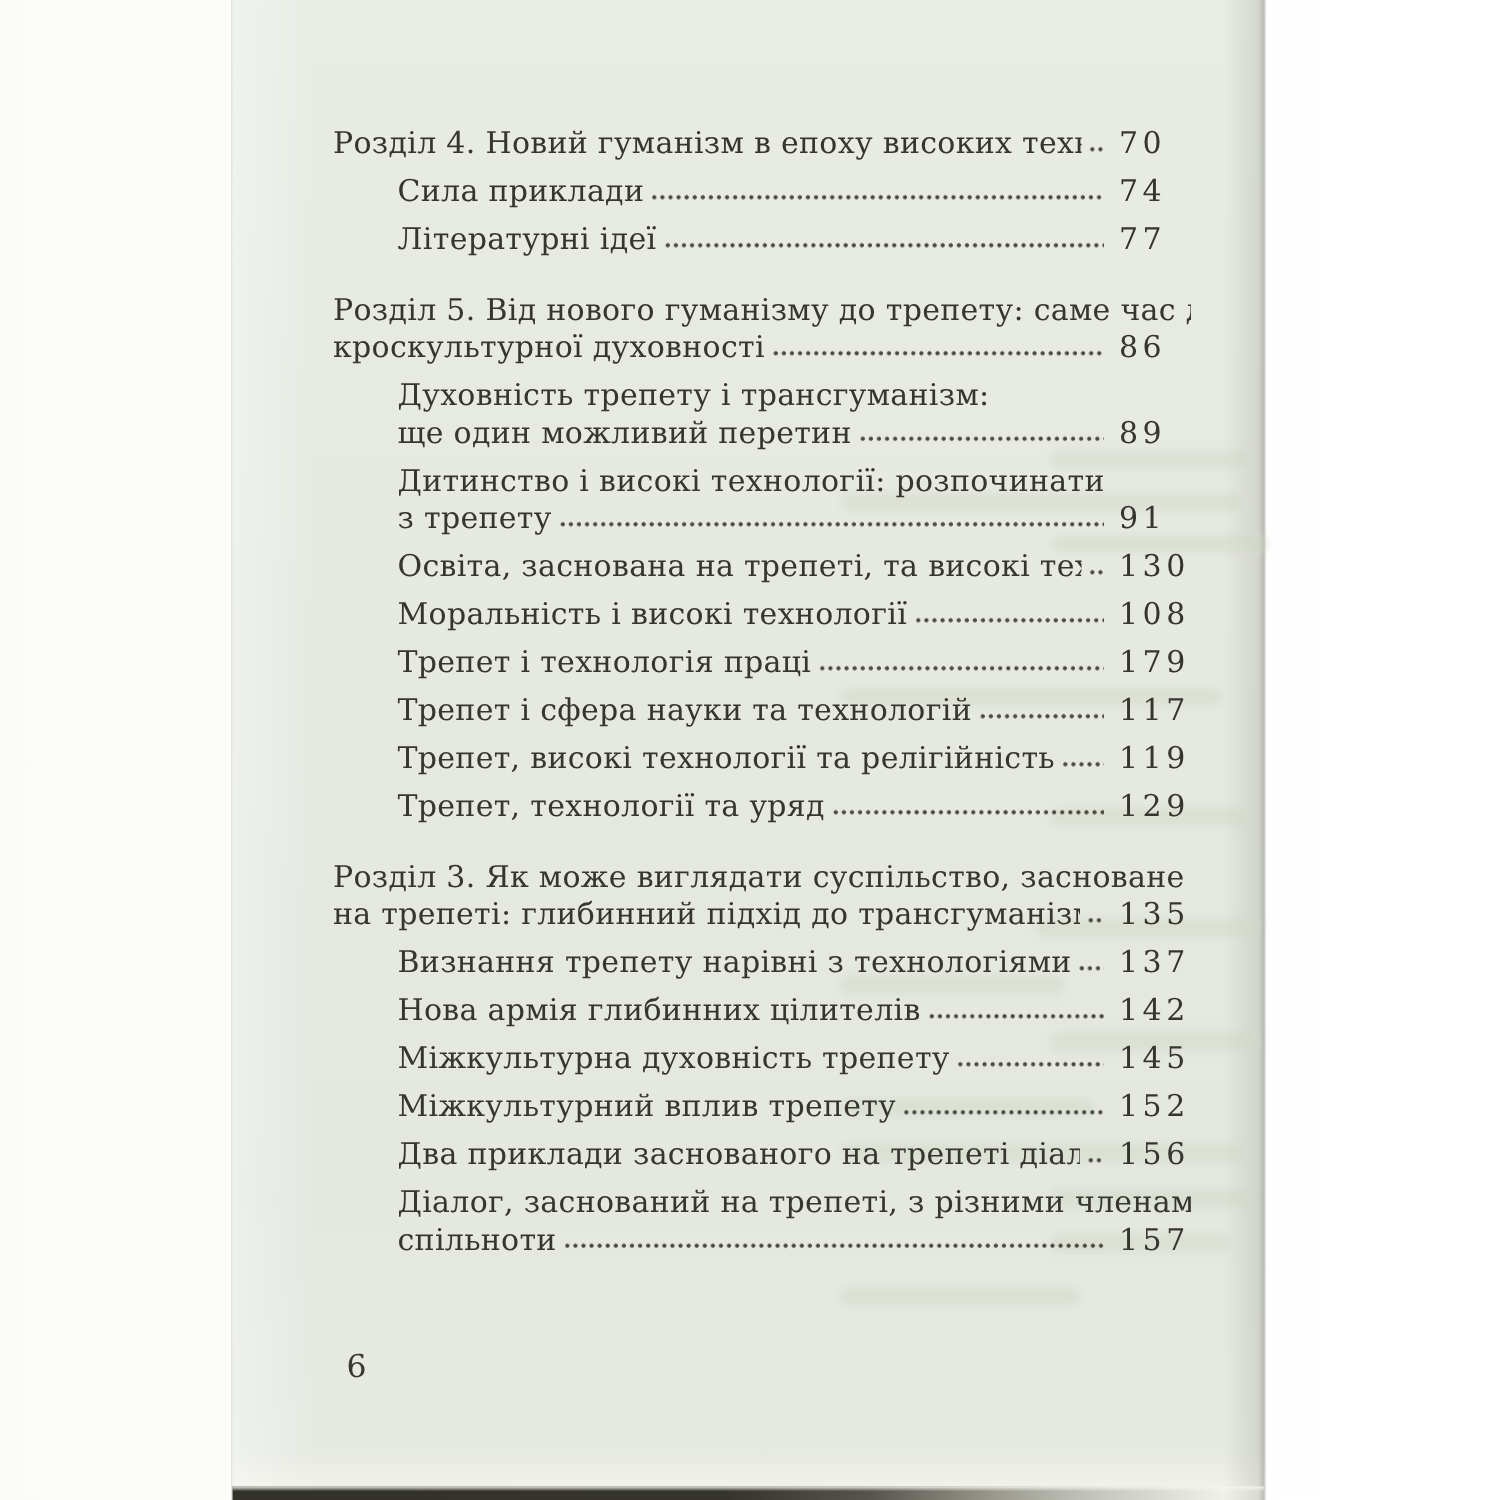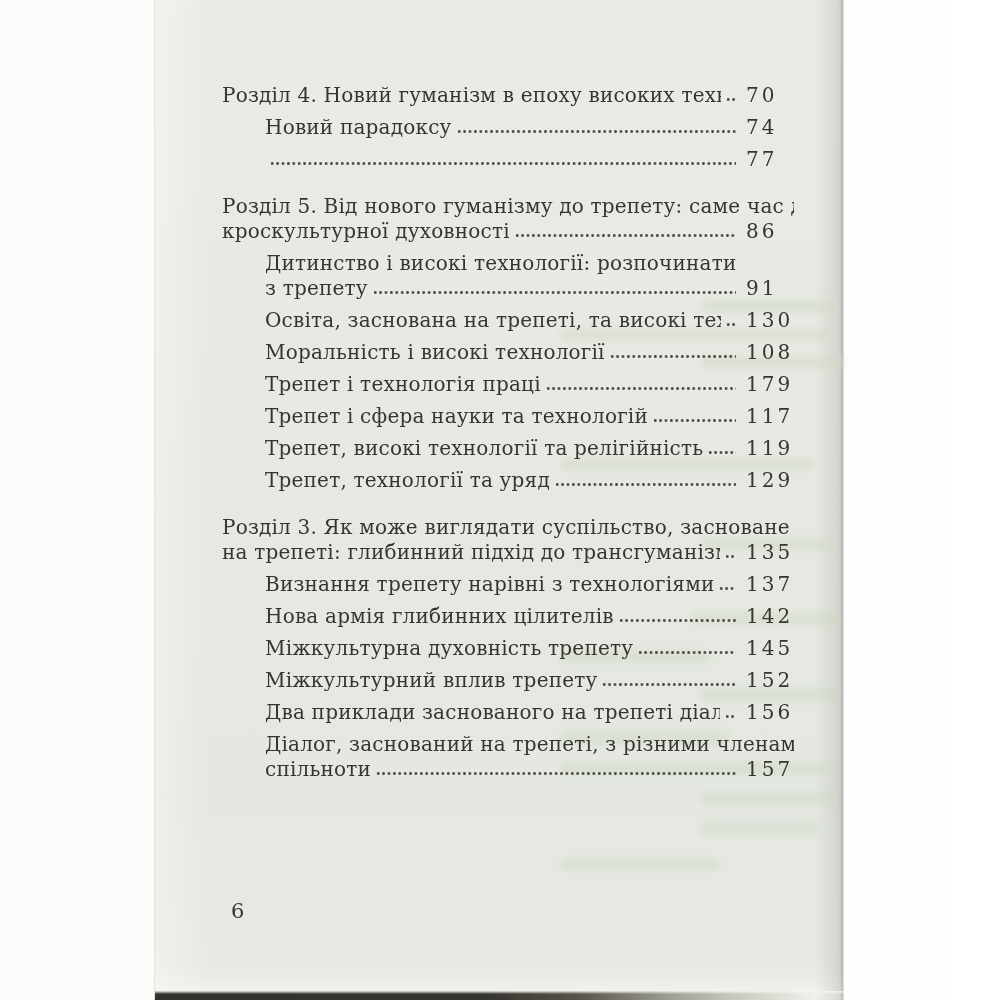--- a/index.html
+++ b/index.html
@@ -116,39 +116,50 @@
     <div class="toc" id="toc-list">
         <div class="entry chapter">
           <div class="tline">
             <span class="ttl">Розділ 4. Новий гуманізм в епоху високих технологій</span>
             <span class="dots"></span>
             <span class="pg">70</span>
           </div>
         </div>
         <div class="entry sub">
           <div class="tline">
-            <span class="ttl">Новий парадоксу</span>
+            <span class="ttl">Сила приклади</span>
             <span class="dots"></span>
             <span class="pg">74</span>
           </div>
         </div>
         <div class="entry sub">
           <div class="tline">
+            <span class="ttl">Літературні ідеї</span>
             <span class="dots"></span>
             <span class="pg">77</span>
           </div>
         </div>
         <div class="entry chapter gap">
           <div class="tline">
             <span class="ttl">Розділ 5. Від нового гуманізму до трепету: саме час для</span>
           </div>
           <div class="tline">
             <span class="ttl">кроскультурної духовності</span>
             <span class="dots"></span>
             <span class="pg">86</span>
+          </div>
+        </div>
+        <div class="entry sub">
+          <div class="tline">
+            <span class="ttl">Духовність трепету і трансгуманізм:</span>
+          </div>
+          <div class="tline">
+            <span class="ttl">ще один можливий перетин</span>
+            <span class="dots"></span>
+            <span class="pg">89</span>
           </div>
         </div>
         <div class="entry sub">
           <div class="tline">
             <span class="ttl">Дитинство і високі технології: розпочинати</span>
           </div>
           <div class="tline">
             <span class="ttl">з трепету</span>
             <span class="dots"></span>
             <span class="pg">91</span>

